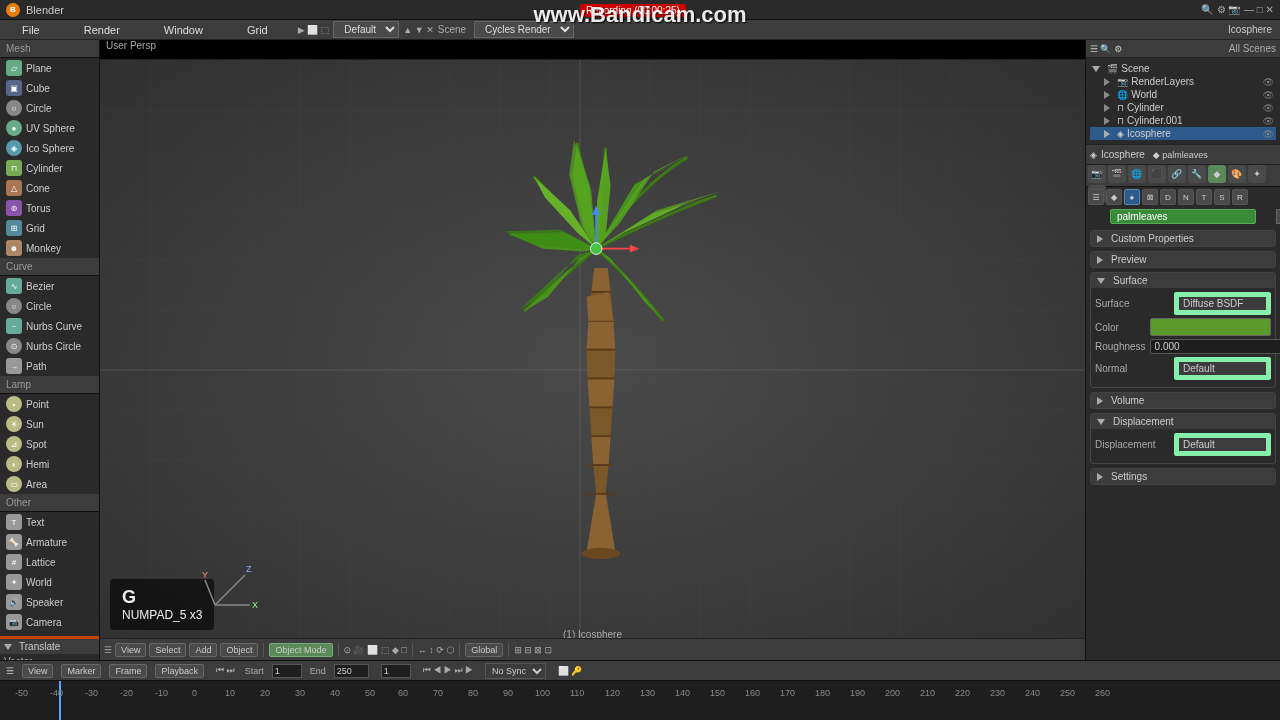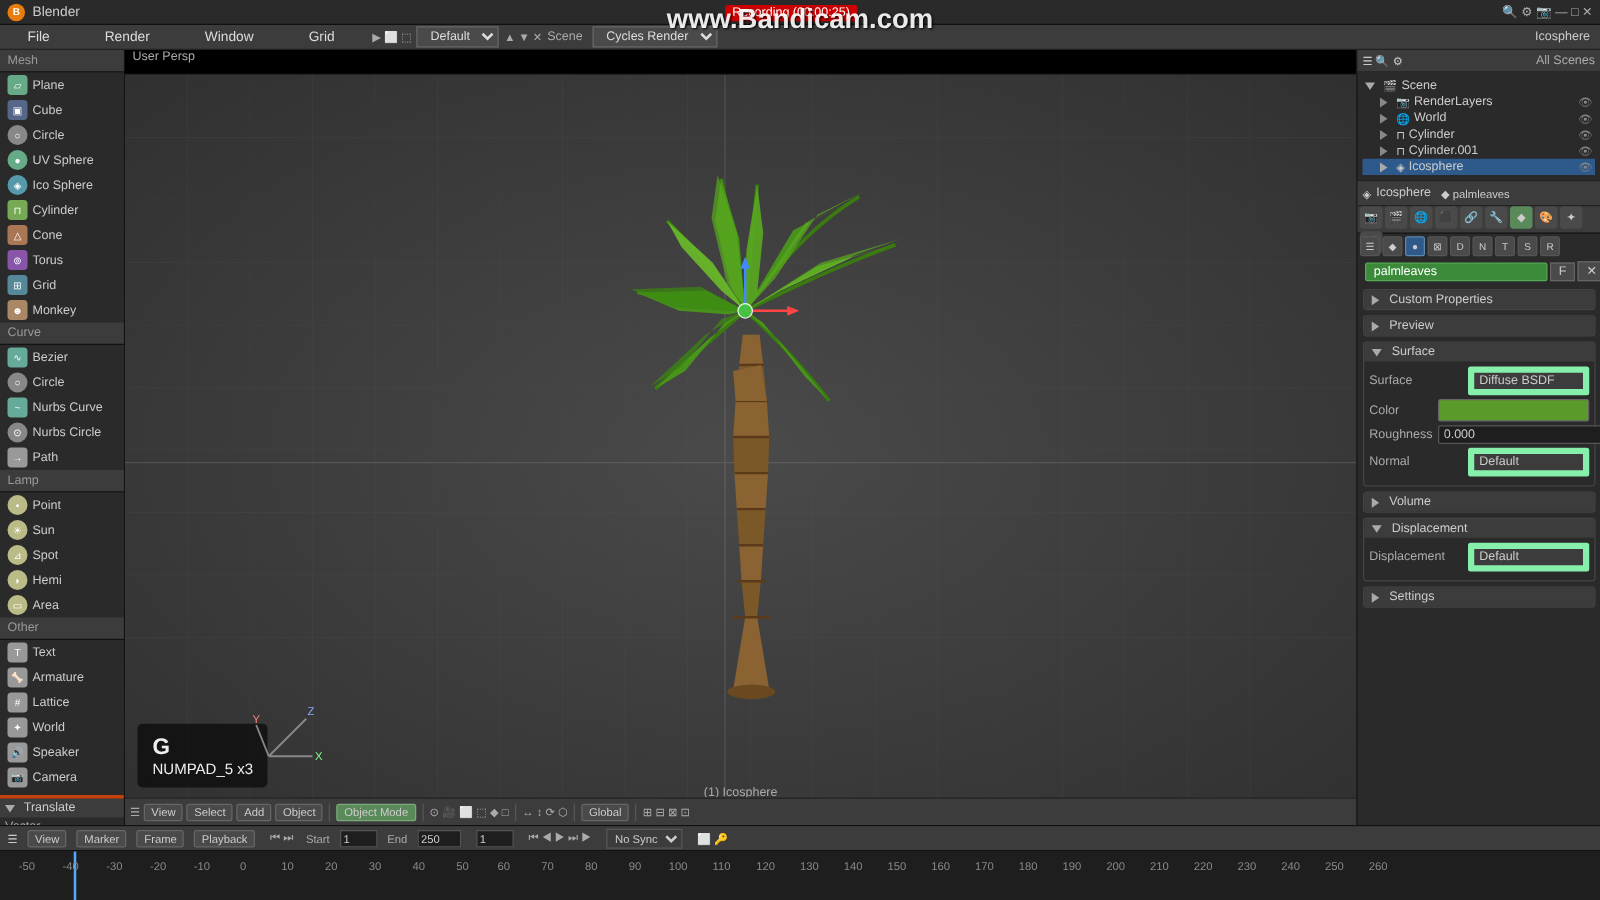--- a/index.html
+++ b/index.html
@@ -533,21 +533,21 @@
       <div class="mat-icon-sm">☰</div>
       <div class="mat-icon-sm">◆</div>
       <div class="mat-icon-sm active">●</div>
       <div class="mat-icon-sm">⊠</div>
       <div class="mat-icon-sm">D</div>
       <div class="mat-icon-sm">N</div>
       <div class="mat-icon-sm">T</div>
       <div class="mat-icon-sm">S</div>
       <div class="mat-icon-sm">R</div>
     </div>
-    <div style="display:flex;align-items:center;gap:2px;padding:2px 4px;">
+    <div style="display:flex;align-items:center;gap:20px;padding:2px 4px;">
       <div class="mat-small-icon"></div>
       <input class="mat-name-input" value="palmleaves" style="">
       <button class="mat-data-btn">F</button>
       <button class="mat-data-btn">✕</button>
 
     </div>
 
     <div id="right-panel-content">
 
       <div class="prop-section">

